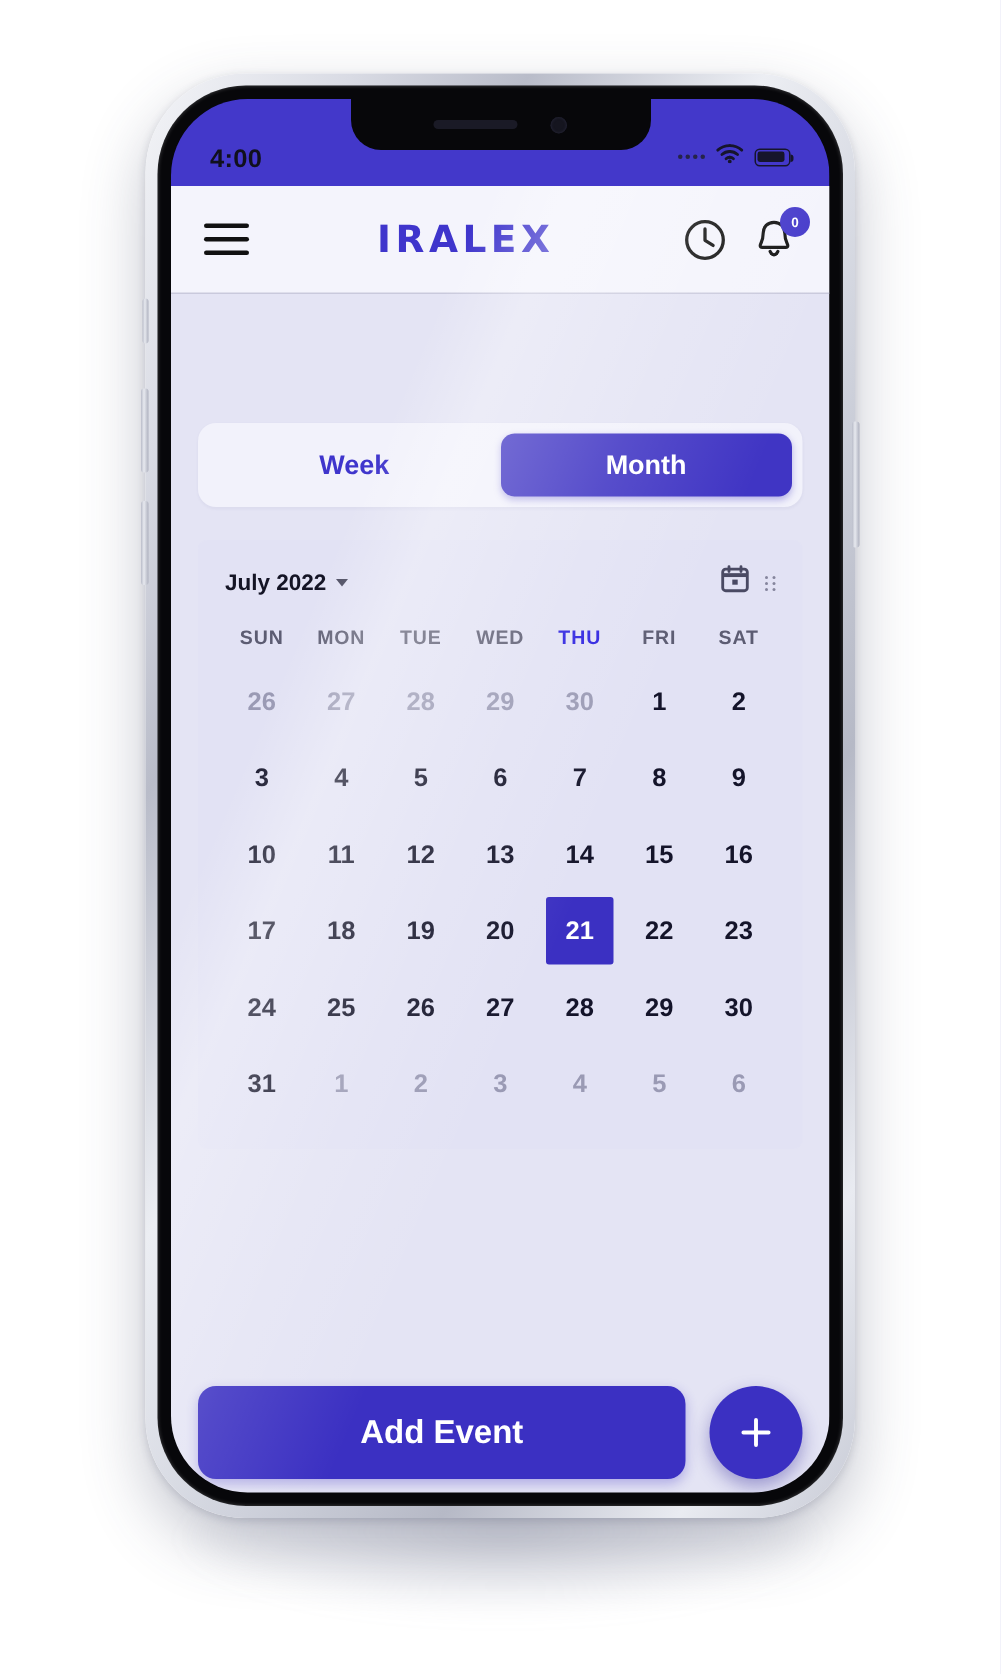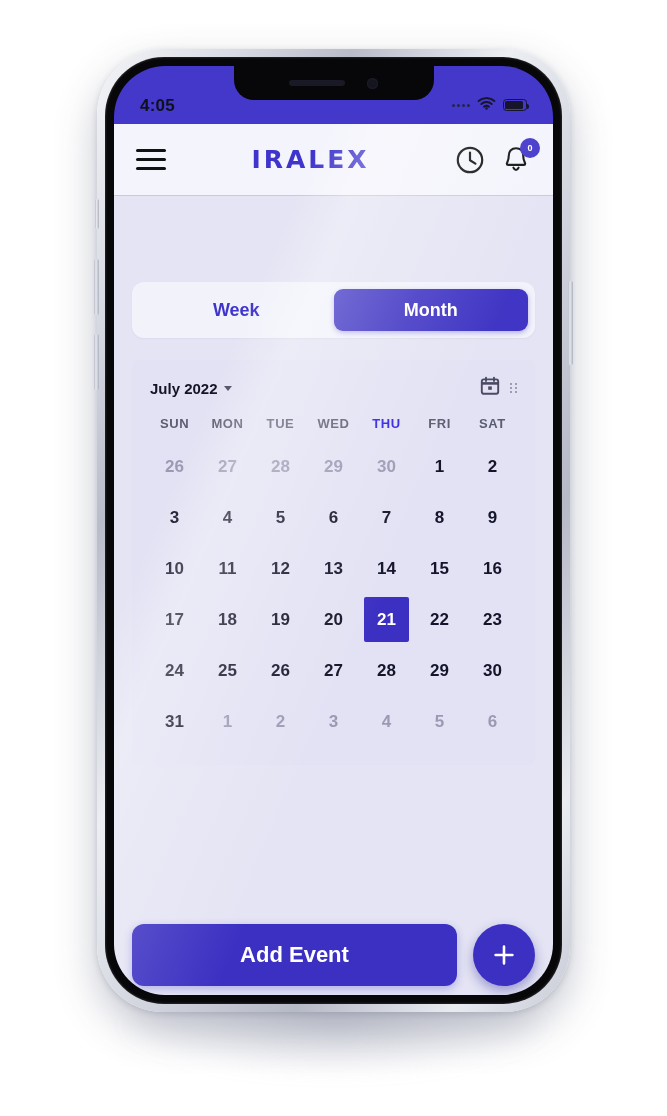--- a/index.html
+++ b/index.html
@@ -398,21 +398,21 @@
   <div class="btn-side btn-power"></div>
 
   <div class="bezel">
     <div class="screen">
 
       <div class="statusbar">
         <div class="notch">
           <div class="notch-speaker"></div>
           <div class="notch-cam"></div>
         </div>
-        <div class="status-time">4:05</div>
+        <div class="status-time">4:00</div>
         <div class="status-right">
           <span class="sig-dots">
             <i></i>
               <i></i>
               <i></i>
               <i></i>
           </span>
           <span>
             <svg width="19" height="14" viewBox="0 0 19 14">
               <path d="M9.5 2.1c3.1 0 5.9 1.15 8 3.0" fill="none" stroke="#16152c" stroke-width="1.9" stroke-linecap="round"></path>

